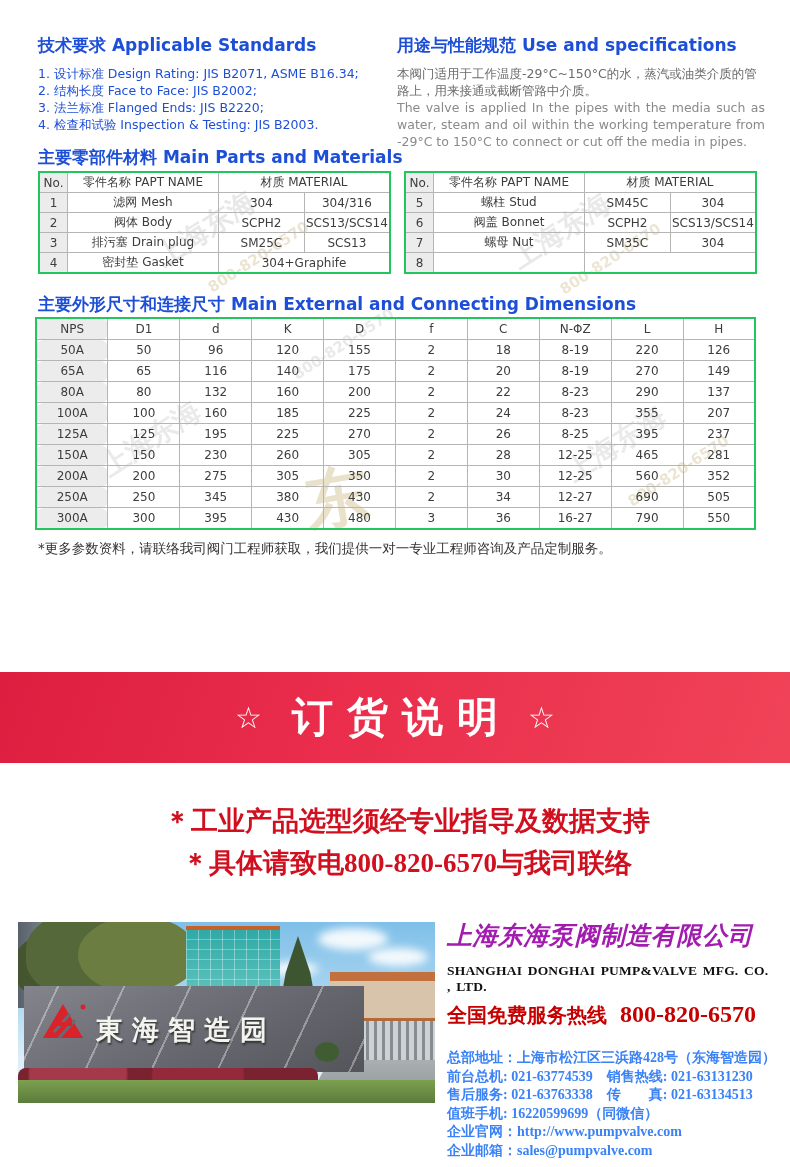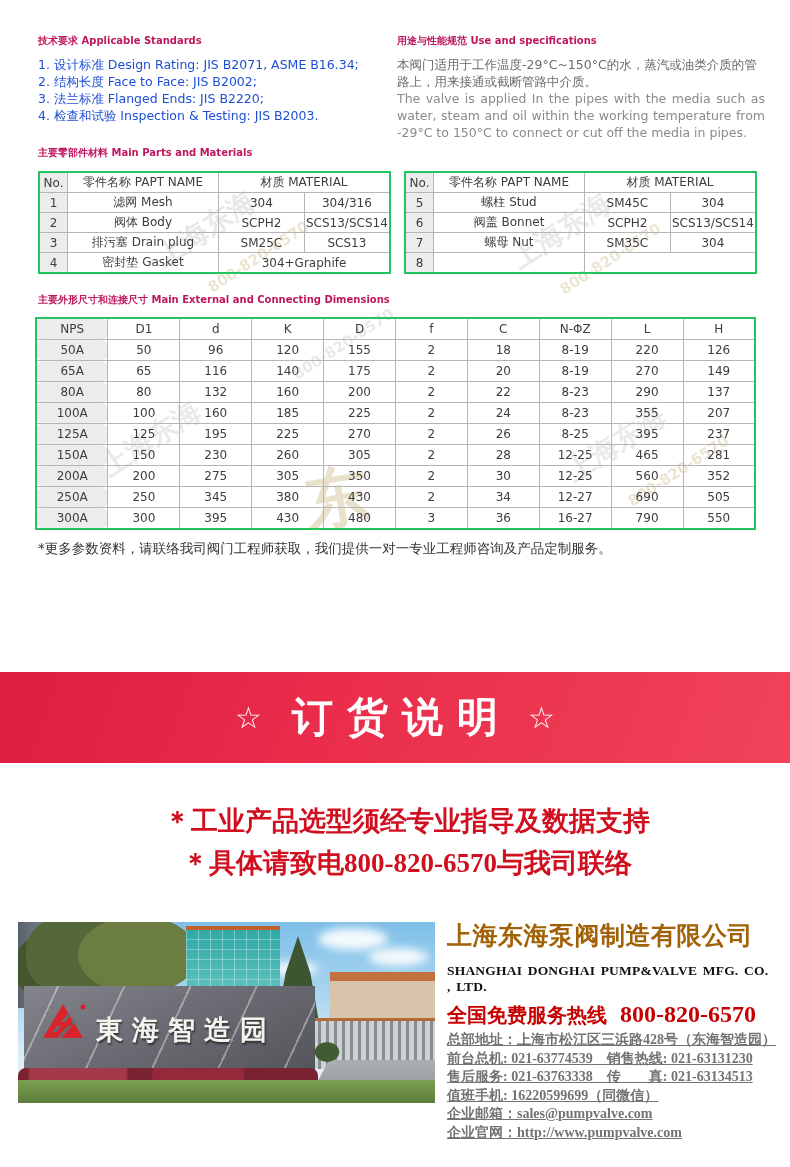--- a/index.html
+++ b/index.html
@@ -1,19 +1,19 @@
 <!DOCTYPE html>
 <html><head>
 <meta charset="utf-8">
 <style>
   html,body{margin:0;padding:0;background:#fff;}
   .page{position:relative;width:790px;height:1167px;background:#ffffff;overflow:hidden;
         font-family:"DejaVu Sans","Liberation Sans",sans-serif;}
   .page>section,.page>h2,.page>table,.page>p,.page>div{position:absolute;z-index:1;}
-  h2{margin:0;font-size:10px;font-weight:bold;color:#be185d;}
+  h2{margin:0;font-size:17px;font-weight:bold;color:#1d4ed8;}
   
   .wm-layer{position:absolute;inset:0;z-index:0;pointer-events:none;}
   .wm{position:absolute;font-weight:bold;opacity:.55;white-space:nowrap;}
   
   .std{left:38px;top:34px;width:340px;}
   .std-list{margin-top:8px;}
   .std-item{font-size:12.5px;color:#1d4ed8;line-height:17px;}
   .use{left:397px;top:34px;width:368px;}
   .use p{margin:0;}
   .use .cn{margin-top:8px;font-size:12.5px;color:#6b6b6b;line-height:17px;}
@@ -56,43 +56,43 @@
   .glass{left:168px;top:4px;width:94px;height:80px;background:linear-gradient(180deg,#2fa9a6,#6cc9c4);
          border-top:4px solid #c4622f;}
   .glass:after{content:"";position:absolute;inset:0;
       background:repeating-linear-gradient(90deg,rgba(255,255,255,.35) 0 1px,transparent 1px 12px),
                  repeating-linear-gradient(0deg,rgba(255,255,255,.3) 0 1px,transparent 1px 10px);}
   .conifer{left:258px;top:14px;width:44px;height:92px;background:#3e5531;
            clip-path:polygon(50% 0,78% 40%,100% 100%,0 100%,22% 40%);}
   .farbldg{left:312px;top:50px;width:105px;height:46px;background:#d8c3ab;border-top:9px solid #c1703e;}
   .fence{left:292px;top:96px;width:125px;height:48px;border-top:3px solid #b46a38;
          background:repeating-linear-gradient(90deg,#878c91 0 3px,#cdd2d6 3px 8px);}
-  .wall{left:6px;top:64px;width:291px;height:86px;background:linear-gradient(155deg,#84858c 0%,#6a6b72 50%,#54555b 100%);}
+  .wall{left:6px;top:64px;width:340px;height:86px;background:linear-gradient(155deg,#84858c 0%,#6a6b72 50%,#54555b 100%);}
   .wall:after{content:"";position:absolute;inset:0;opacity:.35;
       background:repeating-linear-gradient(115deg,transparent 0 30px,#ffffff 30px 32px,transparent 32px 60px);}
   .sign-text{left:72px;top:26px;width:215px;color:#f4f4ef;font-weight:bold;font-size:27px;
              letter-spacing:9px;text-shadow:1px 2px 2px rgba(0,0,0,.55);z-index:2;}
   .sign-logo{left:18px;top:16px;z-index:2;}
   .hedge{left:0;top:146px;width:300px;height:15px;border-radius:8px 8px 0 0;
          background:radial-gradient(circle at 20% 40%,#a3394a 0 20%,transparent 21%),
                     radial-gradient(circle at 60% 60%,#93293a 0 25%,transparent 26%),#7b2230;}
   .grass{left:0;top:158px;width:417px;height:23px;background:linear-gradient(180deg,#7ca050,#5b7c3c);}
   .drive{left:288px;top:138px;width:129px;height:43px;background:linear-gradient(180deg,#aab0b2,#8e9496);
          clip-path:polygon(18% 0,100% 0,100% 100%,0 100%);}
   .plant{left:294px;top:118px;width:30px;height:24px;background:radial-gradient(ellipse at center,#3f5c32 0 55%,transparent 60%);}
   
   .company{left:447px;top:921px;width:330px;}
-  .name-cn{font-weight:bold;font-size:25px;line-height:30px;color:#a16207;letter-spacing:.5px;}
+  .name-cn{font-weight:bold;font-size:25px;line-height:30px;color:#a21caf;letter-spacing:.5px;font-style:italic;}
   .name-en{font-family:"Liberation Serif","DejaVu Serif",serif;font-weight:bold;font-size:13.5px;
            color:#101010;margin-top:12px;letter-spacing:.2px;word-spacing:2px;}
   .hotline{margin-top:6px;color:#c60000;font-family:"Liberation Serif","DejaVu Serif",serif;font-weight:bold;}
   .hotline-label{font-size:20px;}
   .hotline-number{font-size:24px;margin-left:9px;}
-  .contacts{margin-top:2px;font-family:"Liberation Serif","DejaVu Serif",serif;font-weight:bold;
-            font-size:14px;color:#737373;line-height:18.5px;text-decoration:underline;}
+  .contacts{margin-top:20px;font-family:"Liberation Serif","DejaVu Serif",serif;font-weight:bold;
+            font-size:14px;color:#3b82f6;line-height:18.5px;}
   .contact-line{white-space:nowrap;}
 </style>
 </head>
 <body>
 
 <div class="page">
 
   <div class="wm-layer" id="wm-layer">
       <div class="wm" style="left: 150px; top: 210px; font-size: 28px; color: rgb(214, 214, 214); transform: rotate(-33deg);">上海东海</div>
       <div class="wm" style="left: 200px; top: 248px; font-size: 15px; color: rgb(220, 207, 174); transform: rotate(-33deg);">800-820-6570</div>
@@ -369,18 +369,18 @@
     <div class="name-en">SHANGHAI DONGHAI PUMP&amp;VALVE MFG. CO. , LTD.</div>
     <div class="hotline">
       <span class="hotline-label">全国免费服务热线</span>
       <span class="hotline-number">800-820-6570</span>
     </div>
     <div class="contacts" id="contacts">
         <div class="contact-line">总部地址：上海市松江区三浜路428号（东海智造园）</div>
         <div class="contact-line">前台总机: 021-63774539　销售热线: 021-63131230</div>
         <div class="contact-line">售后服务: 021-63763338　传　　真: 021-63134513</div>
         <div class="contact-line">值班手机: 16220599699（同微信）</div>
+        <div class="contact-line">企业官网：http://www.pumpvalve.com</div>
         <div class="contact-line">企业邮箱：sales@pumpvalve.com</div>
-        <div class="contact-line">企业官网：http://www.pumpvalve.com</div>
       </div>
   </div>
 
 </div>
 
 </body></html>

